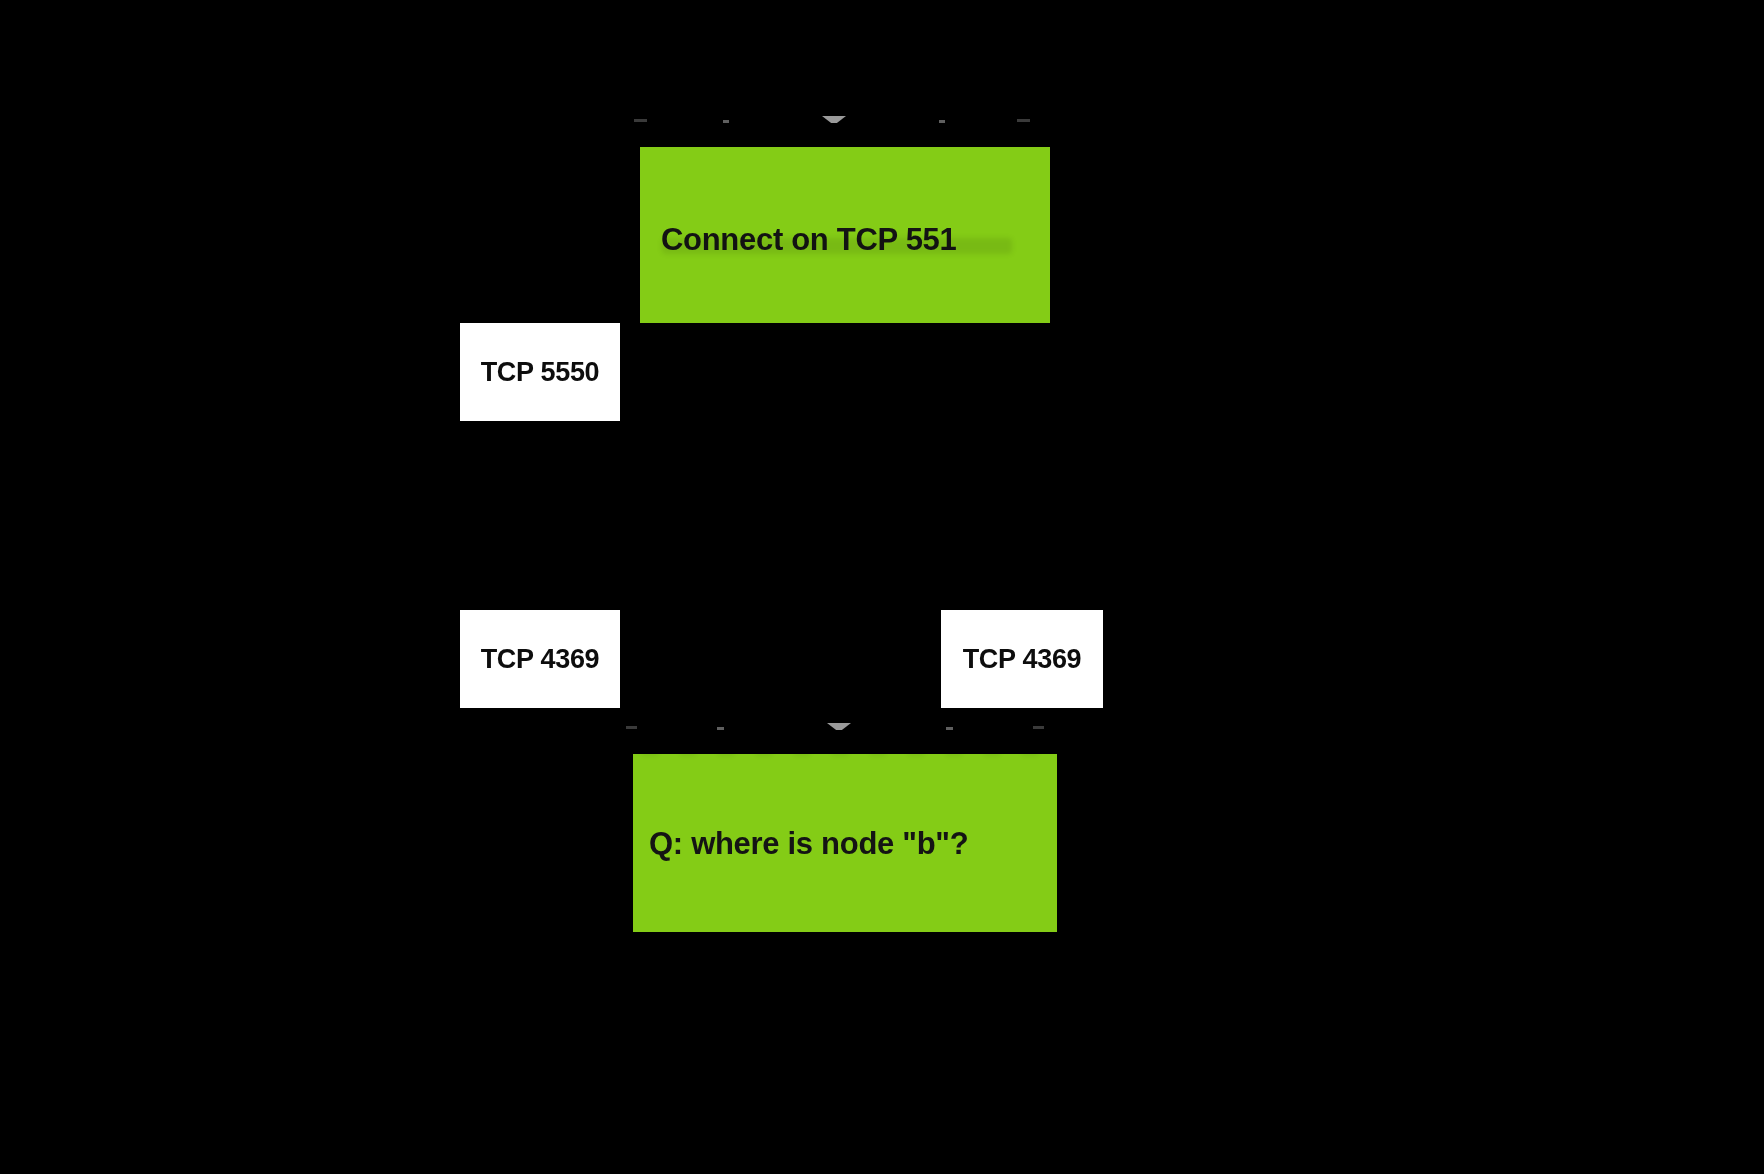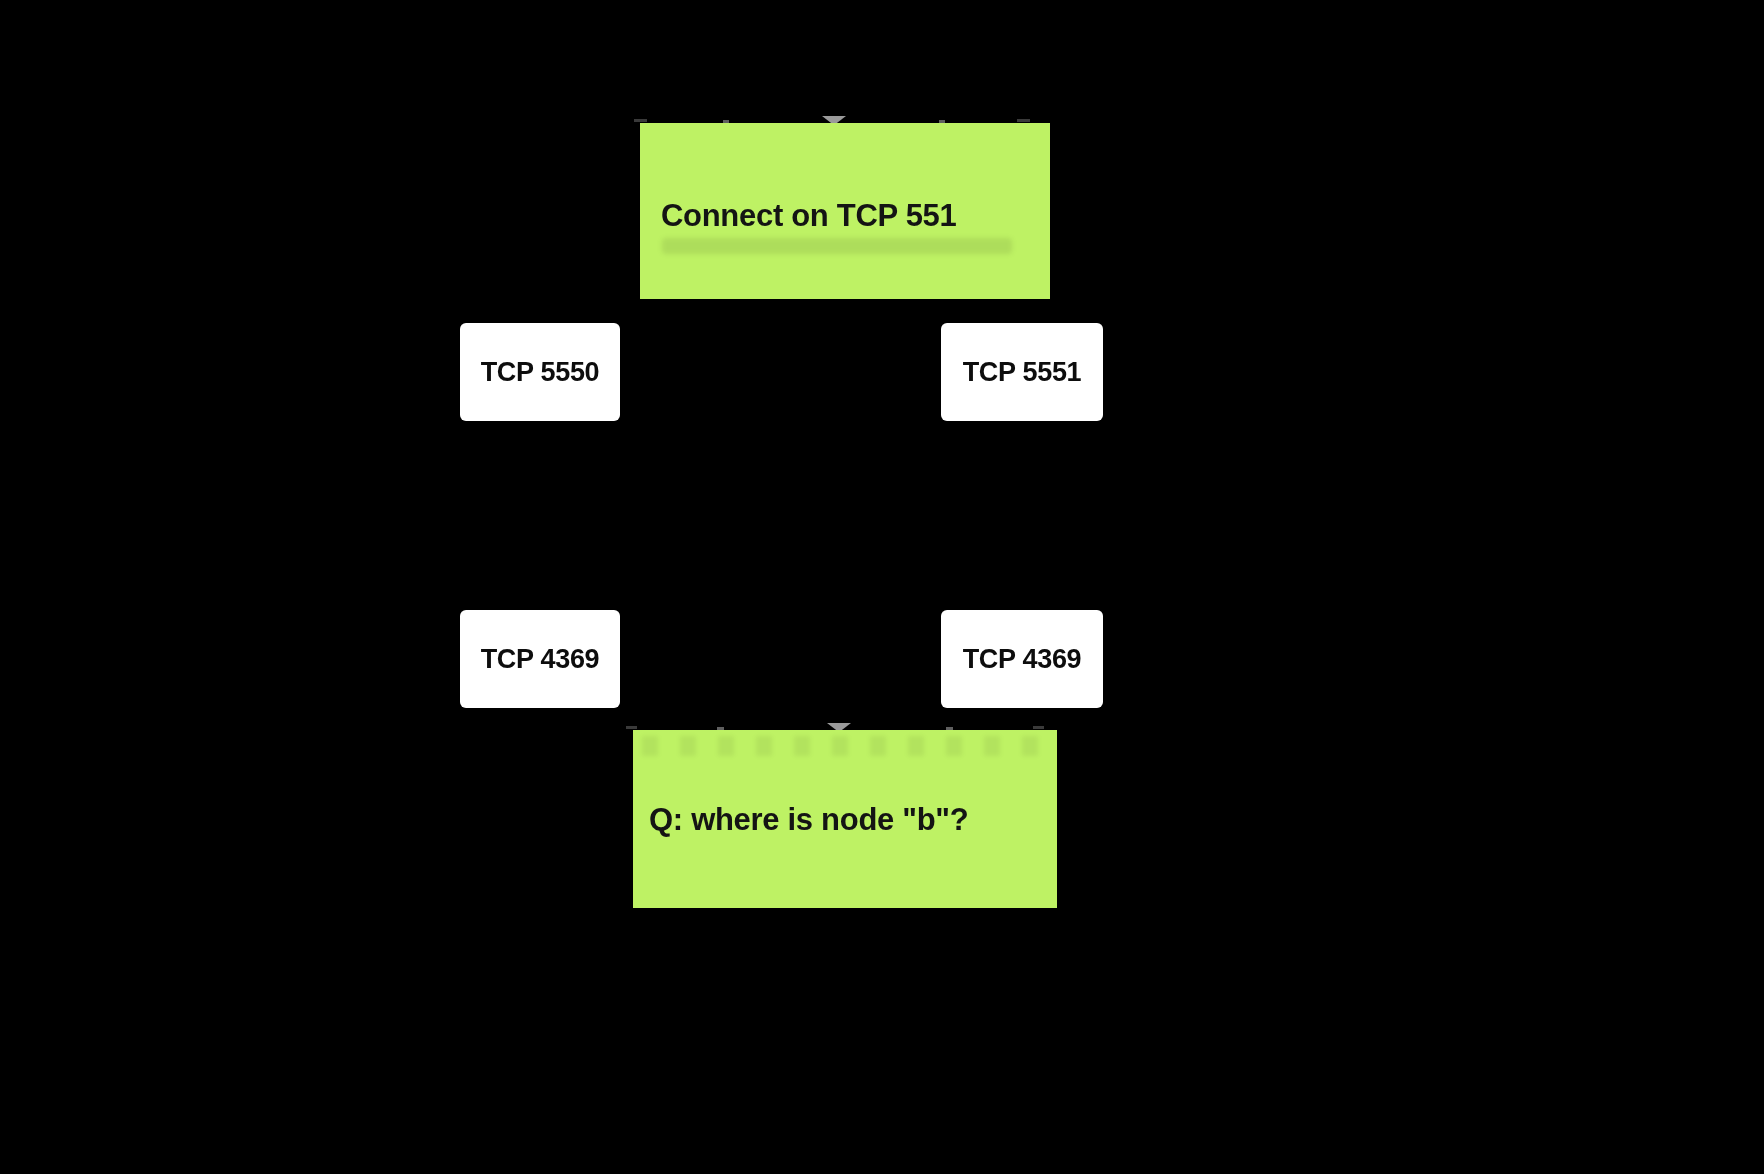--- a/index.html
+++ b/index.html
@@ -8,26 +8,27 @@
     background:#000000;
     overflow:hidden;
     font-family:"Liberation Sans", sans-serif;
     position:relative;
   }
   .stage{position:absolute;inset:0;}
 
   
   .note{
     position:absolute;
-    background:#bef264;
+    background:#84cc16;
     color:#141414;
     font-weight:bold;
     display:flex;
     flex-direction:column;
     justify-content:center;
+    margin-top:24px;
   }
   .note-connect{
     left:640px;top:123px;width:389px;height:176px;
     padding-left:21px;
     font-size:31px;
     letter-spacing:-0.3px;
   }
   .note-connect .line{margin-top:10px;}
   .note-qa{
     left:633px;top:730px;width:408px;height:178px;
@@ -41,21 +42,20 @@
   .port{
     position:absolute;
     background:#ffffff;
     color:#0d0d0d;
     font-weight:bold;
     font-size:27px;
     letter-spacing:-0.3px;
     display:flex;
     align-items:center;
     justify-content:center;
-    border-radius:6px;
   }
   .port-5550{left:460px;top:323px;width:160px;height:98px;}
   .port-5551{left:941px;top:323px;width:162px;height:98px;}
   .port-4369a{left:460px;top:610px;width:160px;height:98px;}
   .port-4369b{left:941px;top:610px;width:162px;height:98px;}
 
   
   .tick{position:absolute;background:#5f5f5f;height:3px;filter:blur(0.4px);}
   .tick.dim{background:#3a3a3a;}
   .arrowhead{
@@ -91,23 +91,20 @@
 
   <div class="tick dim" style="left:634px;top:119px;width:13px;"></div>
   <div class="tick" style="left:723px;top:120px;width:6px;"></div>
   <div class="arrowhead" style="left:822px;top:116px;"></div>
   <div class="tick" style="left:939px;top:120px;width:6px;"></div>
   <div class="tick dim" style="left:1017px;top:119px;width:13px;"></div>
 
   <div class="port port-5550">
     <span>TCP 5550</span>
   </div>
-  <div class="port port-5551">
-    <span>TCP 5551</span>
-  </div>
   <div class="port port-4369a">
     <span>TCP 4369</span>
   </div>
   <div class="port port-4369b">
     <span>TCP 4369</span>
   </div>
 
   <div class="tick dim" style="left:626px;top:726px;width:11px;"></div>
   <div class="tick" style="left:717px;top:727px;width:7px;"></div>
   <div class="arrowhead" style="left:827px;top:723px;"></div>

